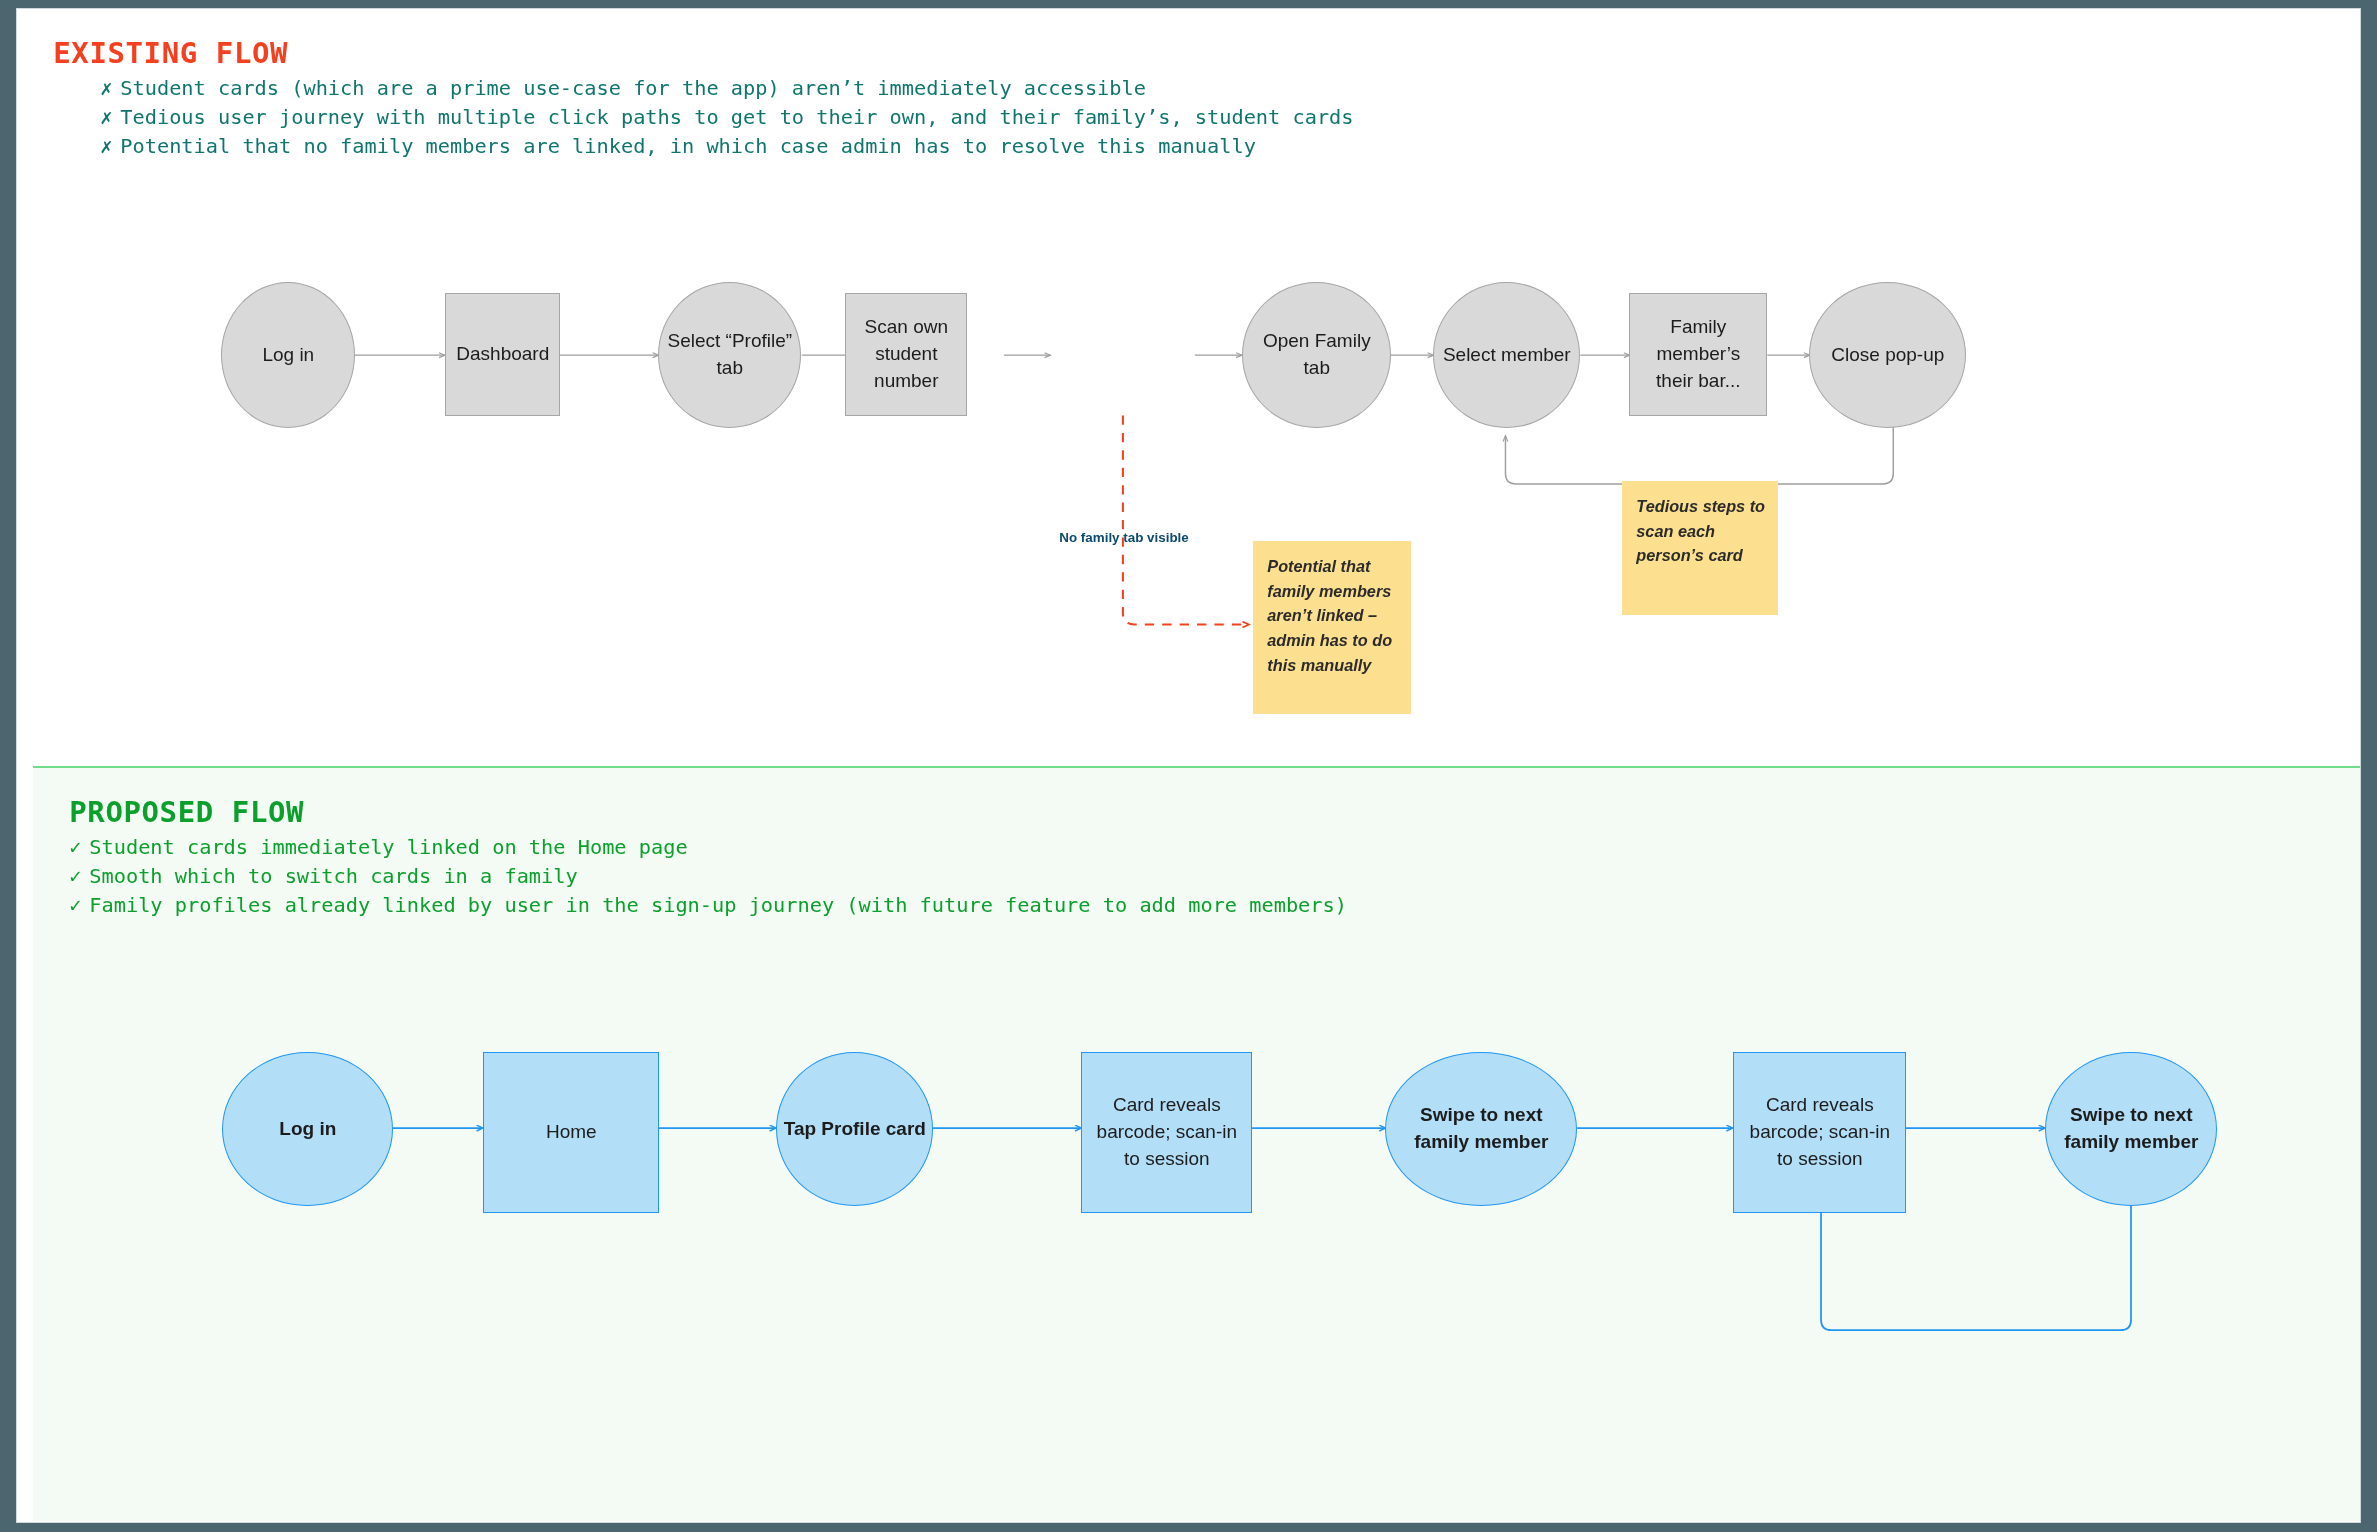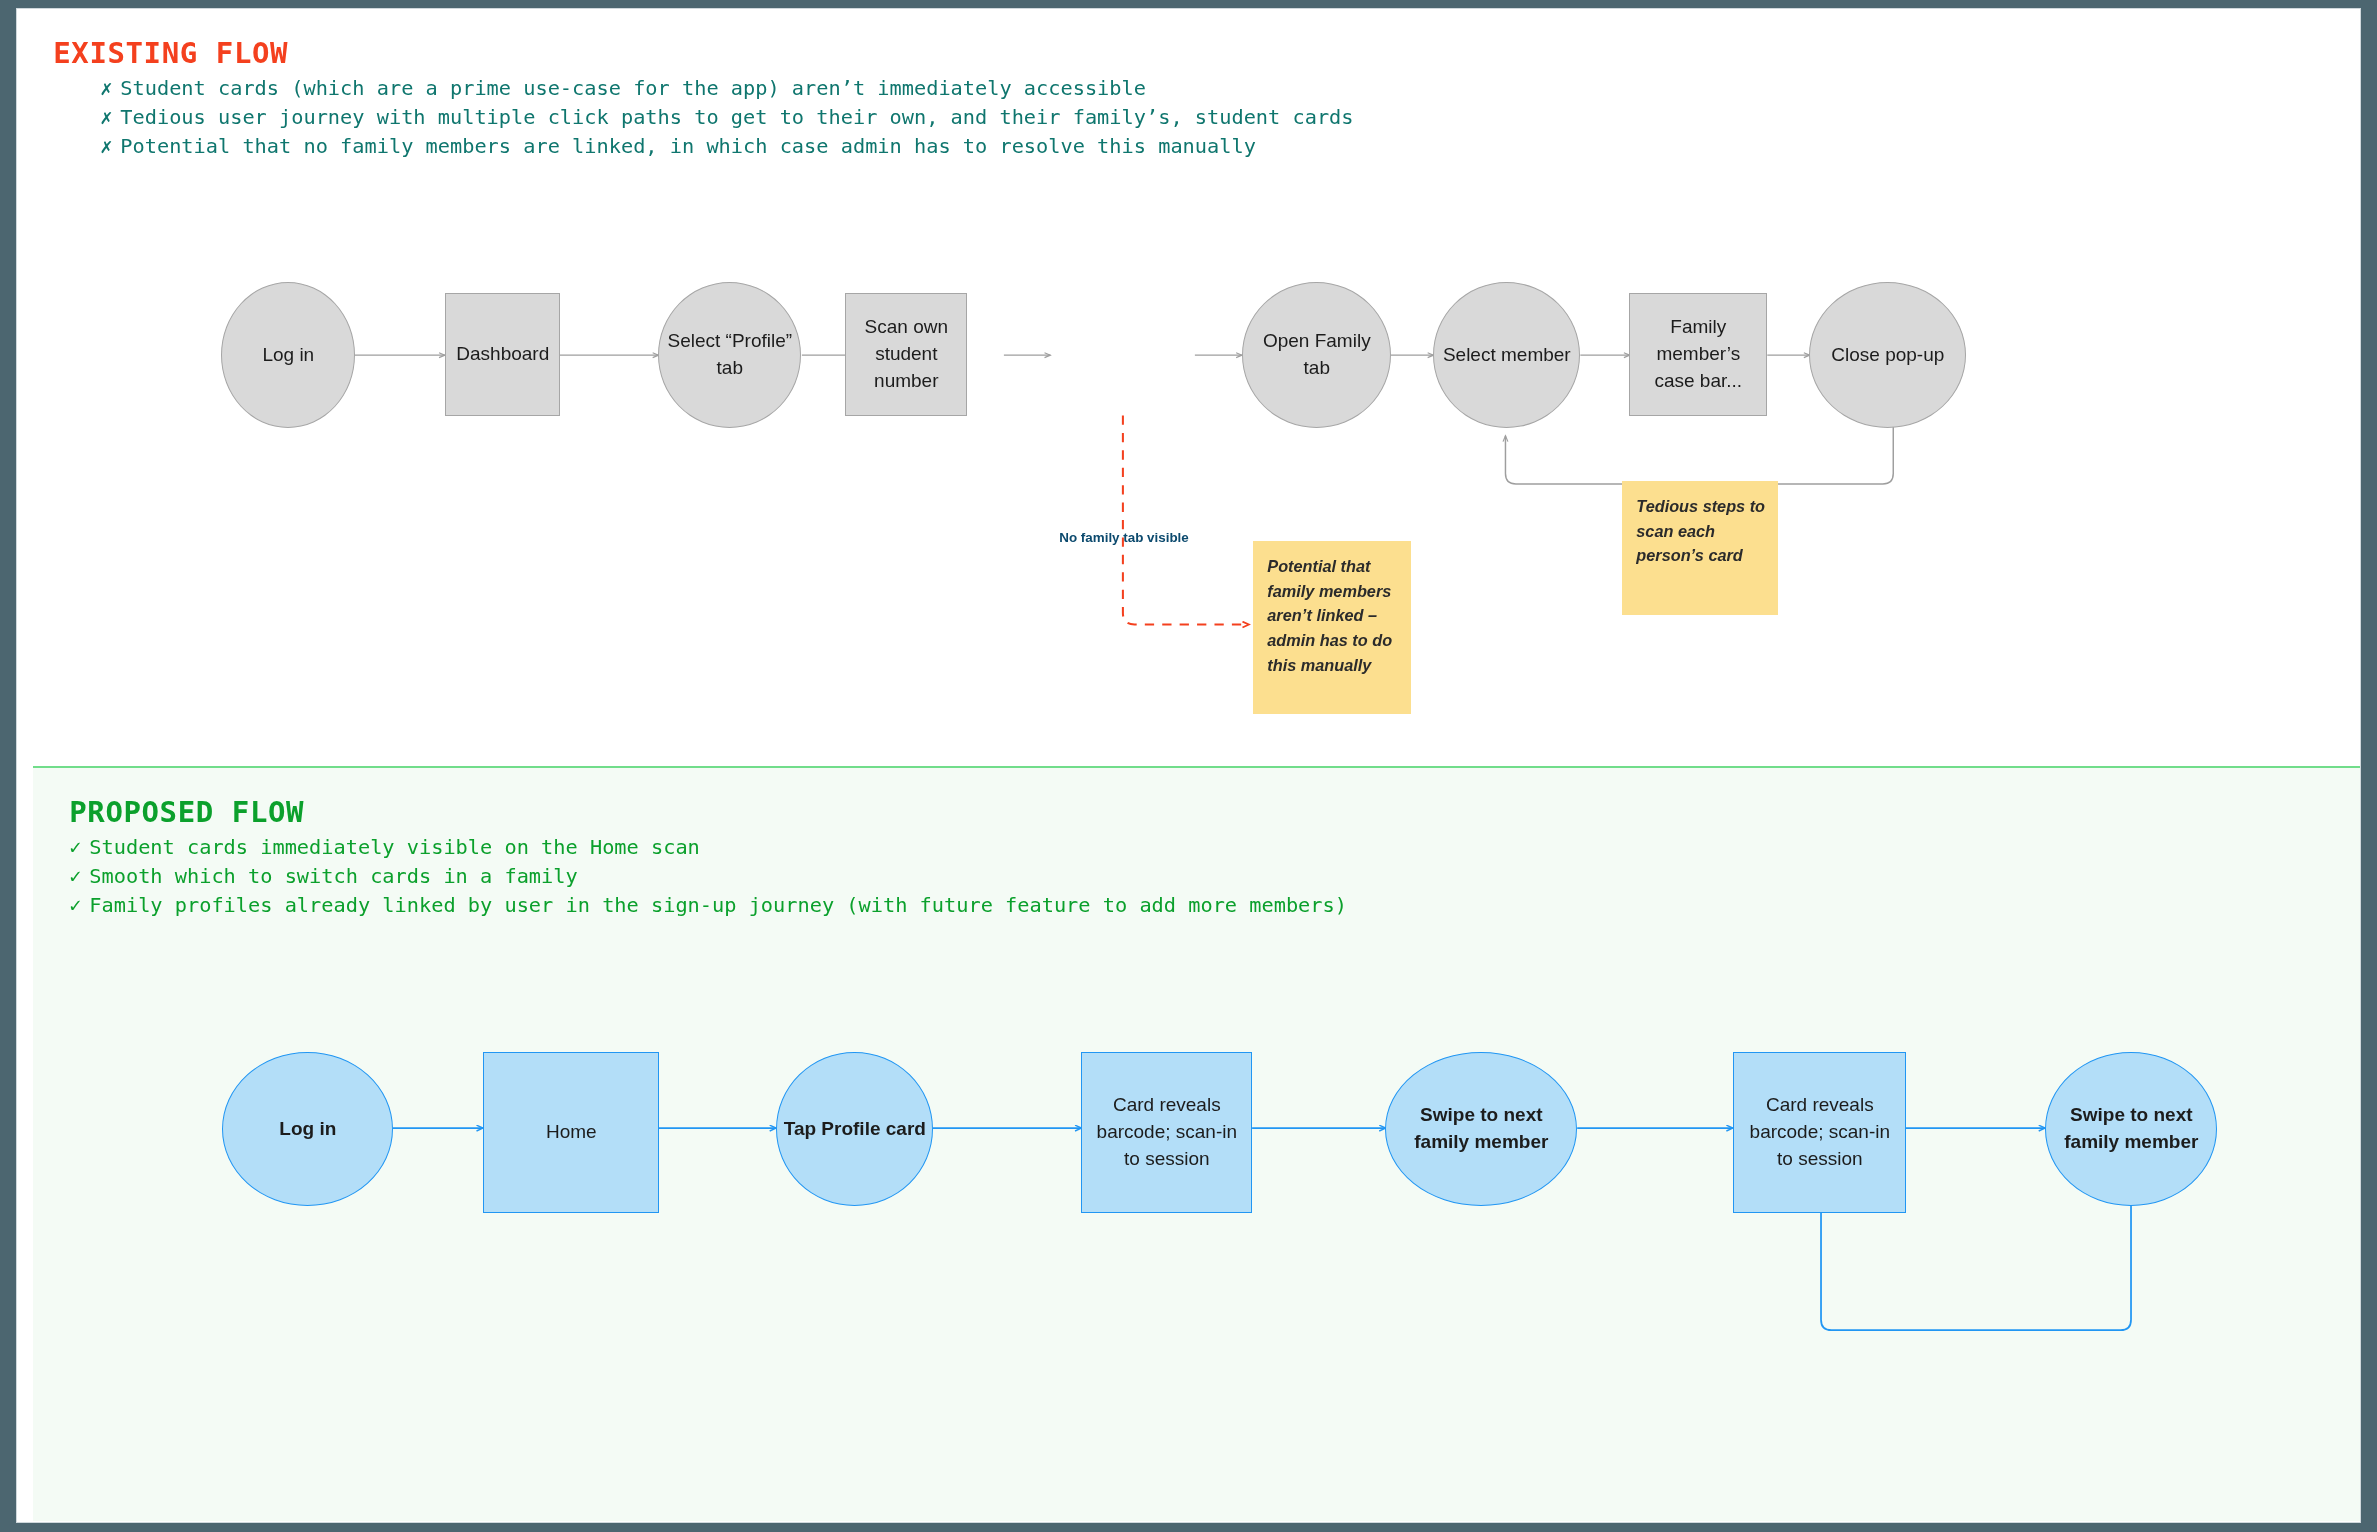--- a/index.html
+++ b/index.html
@@ -109,37 +109,37 @@
 
       <div class="node circle gray" style="left:641px;top:273px;width:143px;height:146px;">Select “Profile” tab</div>
 
       <div class="node gray" style="left:828px;top:284px;width:122px;height:123px;">Scan own student number</div>
 
 
       <div class="node circle gray" style="left:1225px;top:273px;width:149px;height:146px;">Open Family tab</div>
 
       <div class="node circle gray" style="left:1416px;top:273px;width:147px;height:146px;">Select member</div>
 
-      <div class="node gray" style="left:1612px;top:284px;width:138px;height:123px;">Family member’s case bar...</div>
+      <div class="node gray" style="left:1612px;top:284px;width:138px;height:123px;">Family member’s their bar...</div>
 
       <div class="node circle gray" style="left:1792px;top:273px;width:157px;height:146px;">Close pop-up</div>
 
       <div class="edge-label" style="left:1042px;top:521px;">No family tab visible</div>
 
       <div class="sticky" style="left:1236px;top:532px;width:158px;height:173px;">Potential that family members aren’t linked – admin has to do this manually</div>
 
       <div class="sticky" style="left:1605px;top:472px;width:156px;height:134px;">Tedious steps to scan each person’s card</div>
     </div>
   </div>
 
   <div class="section sec-proposed">
 
     <div class="sec-head">
       <div class="sec-title good">PROPOSED FLOW</div>
-      <div class="bullet good"><span class="mk">✓</span><span>Student cards immediately visible on the Home scan</span></div>
+      <div class="bullet good"><span class="mk">✓</span><span>Student cards immediately linked on the Home page</span></div>
       <div class="bullet good"><span class="mk">✓</span><span>Smooth which to switch cards in a family</span></div>
       <div class="bullet good"><span class="mk">✓</span><span>Family profiles already linked by user in the sign-up journey (with future feature to add more members)</span></div>
     </div>
 
     <div class="canvas">
       <svg class="edges" viewBox="0 0 4036 1300" width="2343" height="755">
         <defs>
           <marker id="ah-blue" markerWidth="16" markerHeight="16" refX="12" refY="6" orient="auto" markerUnits="userSpaceOnUse">
             <path d="M1,1 L12,6 L1,11" fill="none" stroke="#2196f3" stroke-width="2.5"></path>
           </marker>

